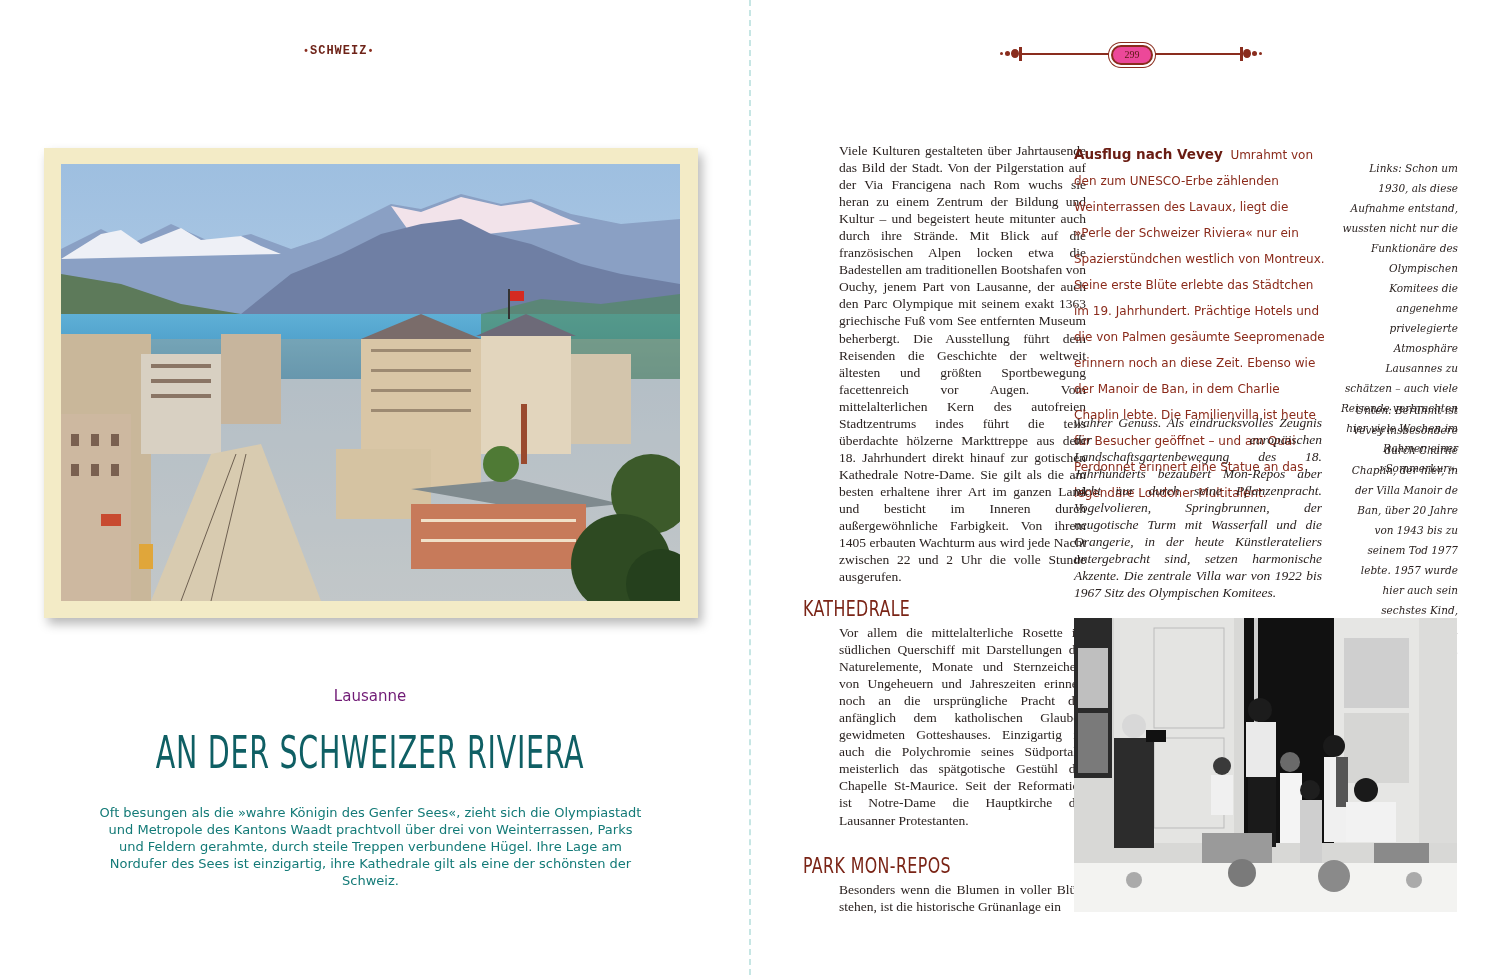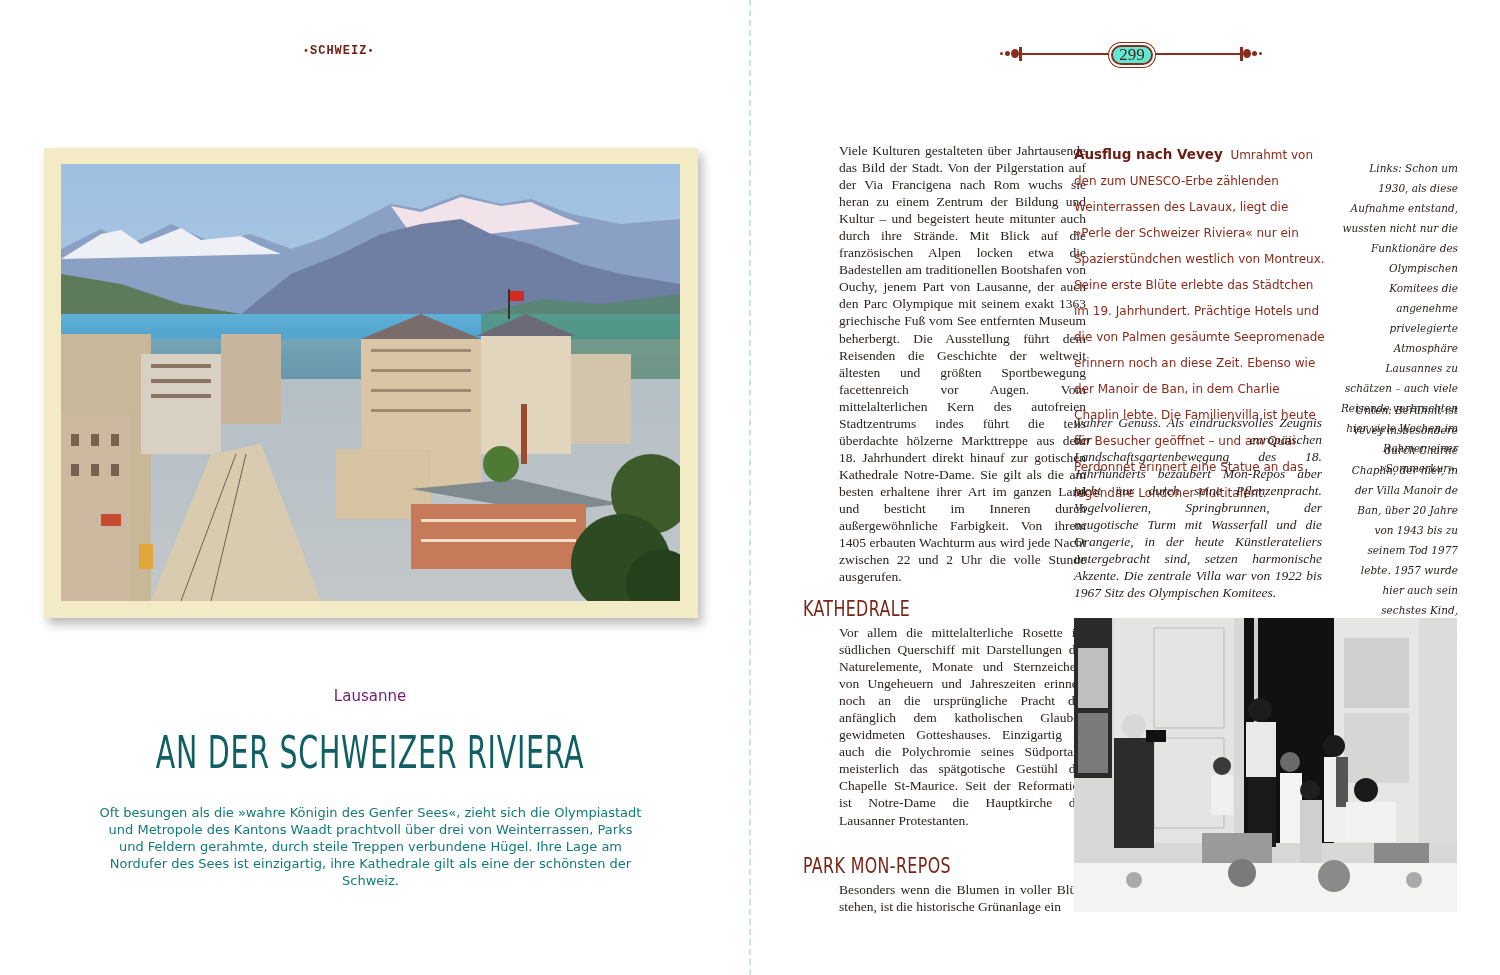--- a/index.html
+++ b/index.html
@@ -10,21 +10,21 @@
   .gutter { position:absolute; left:749px; top:0; width:0; height:975px; border-left:2px dashed #c6e6e4; }
 
   .running-head { position:absolute; left:303px; top:44px; width:120px; color:#6e2318; font-family:Liberation Mono, monospace; font-size:12px; letter-spacing:1px; font-weight:bold; }
   .running-head .dot { color:#8a2d1e; font-size:10px; }
 
   .pageno-wrap { position:absolute; left:1000px; top:43px; width:262px; height:22px; }
   .pageno-line { position:absolute; left:20px; right:20px; top:10px; height:2px; background:#8a2d1e; }
   .orn { position:absolute; top:4px; height:14px; }
   .orn .b { position:absolute; border-radius:50%; background:#8a2d1e; }
   .orn .bar { position:absolute; background:#8a2d1e; width:3px; height:14px; top:0; }
-  .pageno-badge { position:absolute; left:111px; top:2px; width:38px; height:16px; border:2px solid #8a2d1e; border-radius:10px; background:#5eead4; box-shadow:0 0 0 2px #fff, 0 0 0 3px #8a2d1e; text-align:center; font-family:"Liberation Serif", serif; font-size:17px; line-height:16px; color:#5a1a12; }
+  .pageno-badge { position:absolute; left:111px; top:2px; width:38px; height:16px; border:2px solid #8a2d1e; border-radius:10px; background:#ec4899; box-shadow:0 0 0 2px #fff, 0 0 0 3px #8a2d1e; text-align:center; font-family:"Liberation Serif", serif; font-size:10px; line-height:16px; color:#5a1a12; }
 
   .postcard-shadow { position:absolute; left:44px; top:148px; width:654px; height:470px; background:#f3ebc6; box-shadow:4px 6px 10px rgba(0,0,0,0.28); }
   .postcard { position:absolute; left:61px; top:164px; width:619px; height:437px; overflow:hidden; }
   .postcard svg { display:block; }
 
   .kicker { position:absolute; left:0; width:740px; top:687px; text-align:center; font-family:"DejaVu Sans", sans-serif; font-size:15px; color:#701a75; }
   .title { position:absolute; left:0; width:740px; top:727px; text-align:center; font-family:"DejaVu Sans Condensed","DejaVu Sans", sans-serif; font-size:44px; color:#0f5f64; letter-spacing:1px; transform:scaleX(0.72); transform-origin:370px 0; font-weight:normal; }
   .intro { position:absolute; left:98px; width:545px; top:804px; text-align:center; font-family:"DejaVu Sans", sans-serif; font-size:13px; line-height:17px; color:#137a77; }
 
   .col { position:absolute; font-family:"Liberation Serif", serif; font-size:13.5px; line-height:17.05px; color:#2a2220; text-align:justify; hyphens:manual; }

